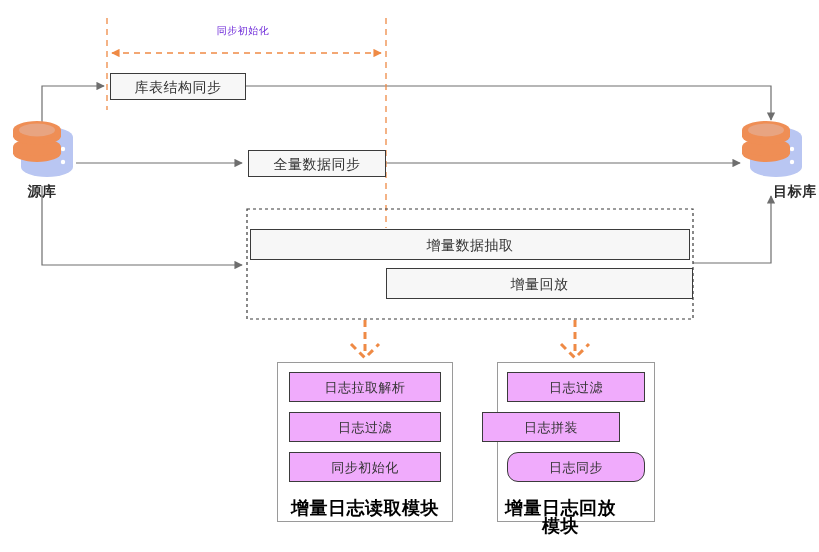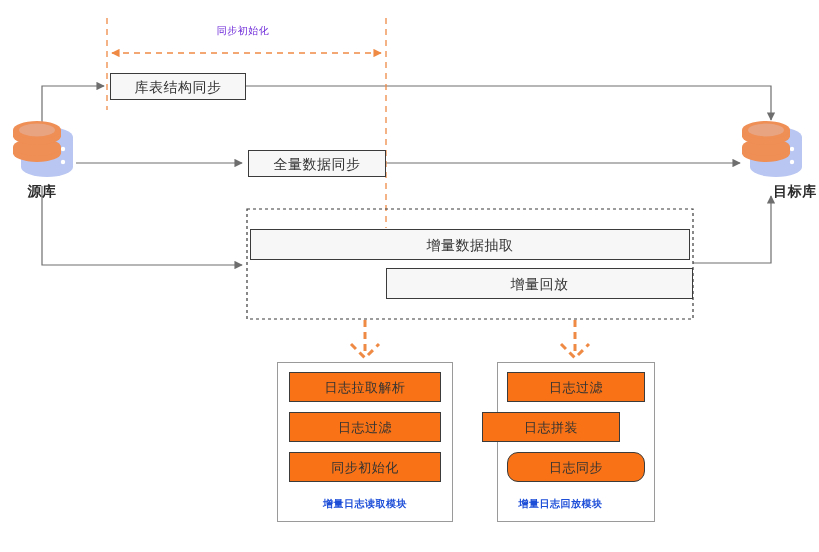--- a/index.html
+++ b/index.html
@@ -39,37 +39,37 @@
     line-height: 1;
   }
   .mod-frame {
     position: absolute;
     border: 1px solid #9a9a9a;
     box-sizing: border-box;
     background: transparent;
   }
   .mod-item {
     position: absolute;
-    background: #f97316;
+    background: #f0abfc;
     border: 1px solid #3b3b3b;
     box-sizing: border-box;
     display: flex;
     align-items: center;
     justify-content: center;
     font-size: 13px;
     color: #333333;
     letter-spacing: 0.5px;
     line-height: 1;
   }
   .mod-title {
     position: absolute;
     text-align: center;
-    font-size: 10px;
+    font-size: 18px;
     font-weight: bold;
-    color: #1d4ed8;
+    color: #000000;
     letter-spacing: 0.5px;
     line-height: 1;
   }
   .phase-label {
     position: absolute;
     font-size: 10px;
     color: #6d28d9;
     letter-spacing: 0.5px;
     line-height: 1;
     text-align: center;

